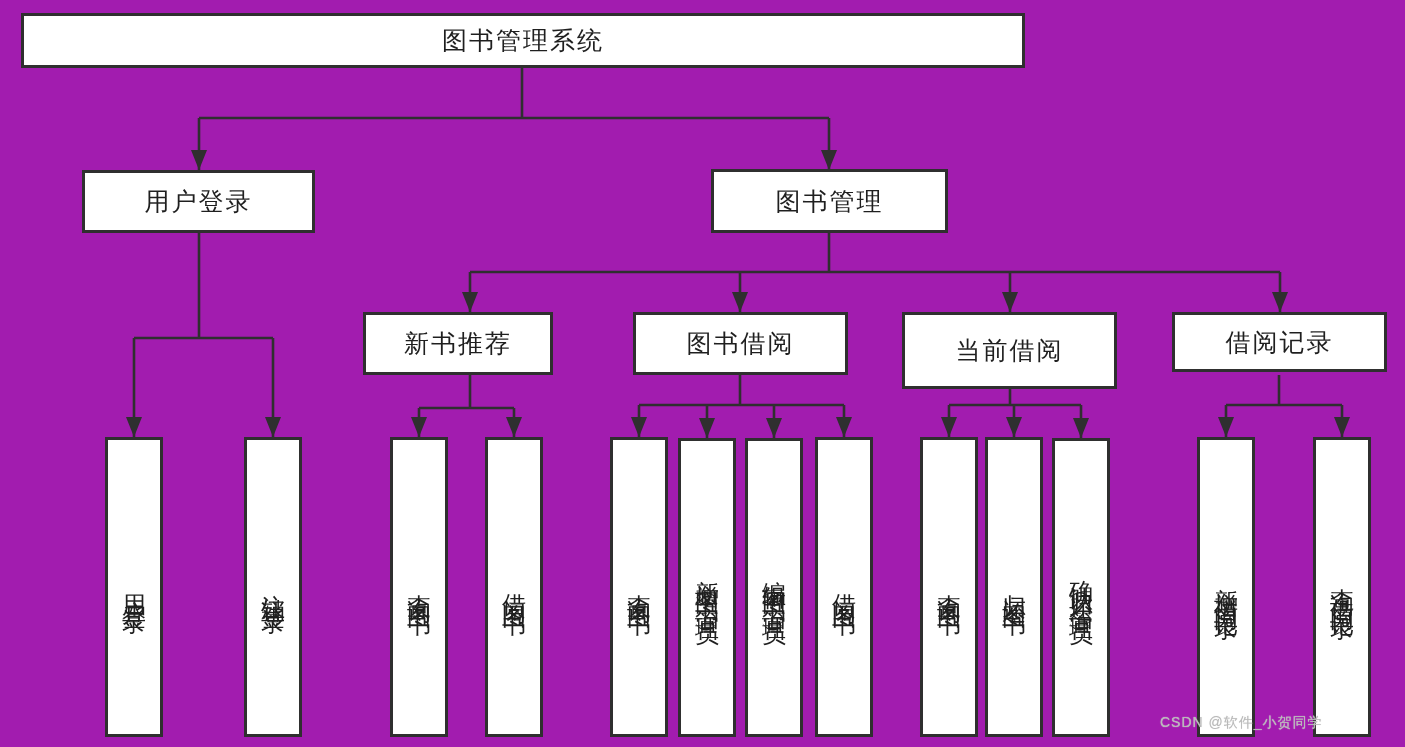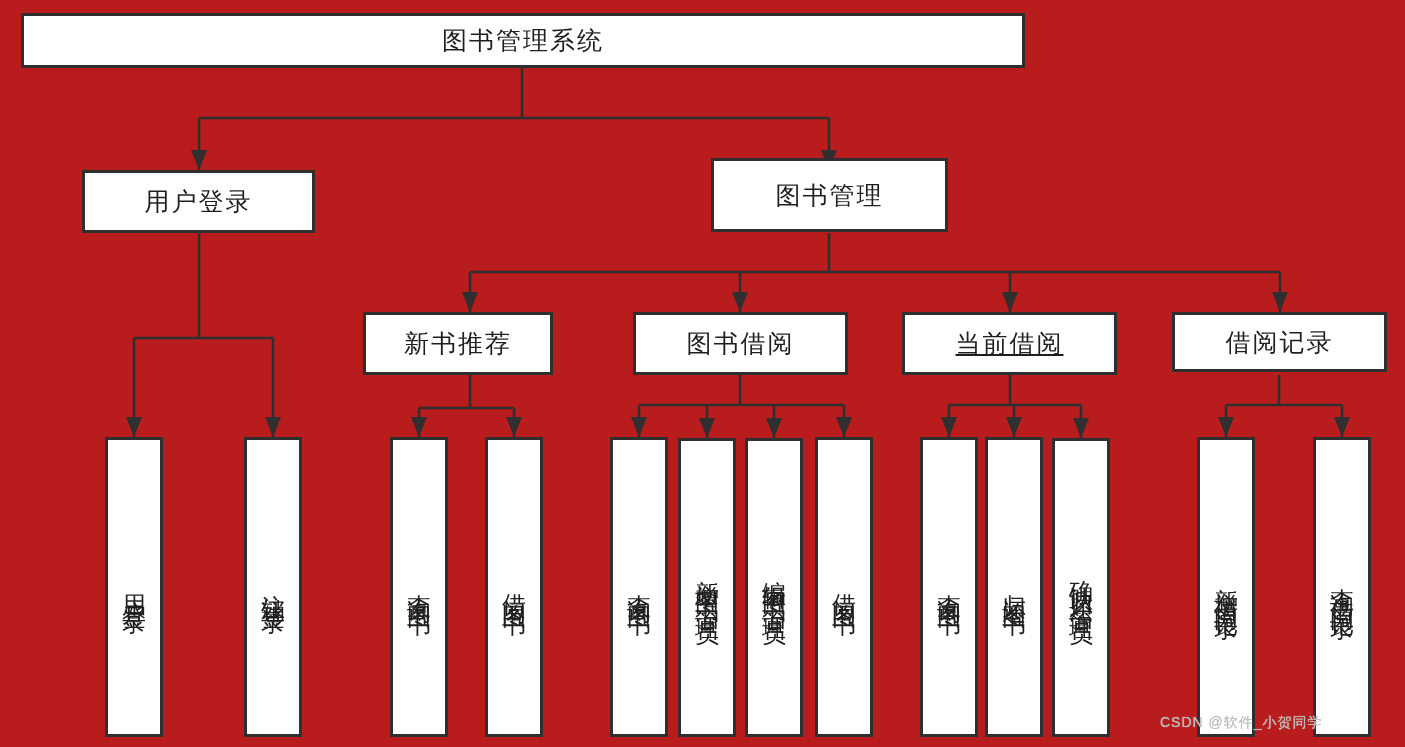--- a/index.html
+++ b/index.html
@@ -4,21 +4,21 @@
 <style>
   html, body {
     margin: 0;
     padding: 0;
     background: #ffffff;
   }
   #canvas {
     position: relative;
     width: 1405px;
     height: 747px;
-    background: #b91c1c;
+    background: #a21caf;
     font-family: "Liberation Sans", "DejaVu Sans", sans-serif;
     overflow: hidden;
   }
   #connectors {
     position: absolute;
     left: 0;
     top: 0;
     z-index: 1;
   }
   .node {
@@ -101,25 +101,25 @@
 
       <path d="M1279,375 V405 M1226,405 H1342"></path>
       <path d="M1226,405 V437" marker-end="url(#arw)"></path>
       <path d="M1342,405 V437" marker-end="url(#arw)"></path>
     </g>
   </svg>
 
   <div class="node hbox" style="left:21px; top:13px; width:1004px; height:55px;">图书管理系统</div>
 
   <div class="node hbox" style="left:82px; top:170px; width:233px; height:63px;">用户登录</div>
-  <div class="node hbox" style="left:711px; top:158px; width:237px; height:74px;">图书管理</div>
+  <div class="node hbox" style="left:711px; top:169px; width:237px; height:64px;">图书管理</div>
 
   <div class="node hbox" style="left:363px; top:312px; width:190px; height:63px;">新书推荐</div>
   <div class="node hbox" style="left:633px; top:312px; width:215px; height:63px;font-family:Liberation Mono, monospace;">图书借阅</div>
-  <div class="node hbox" style="left:902px; top:312px; width:215px; height:63px;text-decoration:underline;">当前借阅</div>
+  <div class="node hbox" style="left:902px; top:312px; width:215px; height:77px;">当前借阅</div>
   <div class="node hbox" style="left:1172px; top:312px; width:215px; height:60px;">借阅记录</div>
 
   <div class="node vbox" style="left:105px; top:437px; width:58px; height:300px;">用户登录</div>
   <div class="node vbox" style="left:244px; top:437px; width:58px; height:300px;">注销登录</div>
 
   <div class="node vbox" style="left:390px; top:437px; width:58px; height:300px;">查询图书</div>
   <div class="node vbox" style="left:485px; top:437px; width:58px; height:300px;">借阅图书</div>
 
   <div class="node vbox" style="left:610px; top:437px; width:58px; height:300px;">查询图书</div>
   <div class="node vbox" style="left:678px; top:438px; width:58px; height:299px;">新增图书（管理员）</div>

